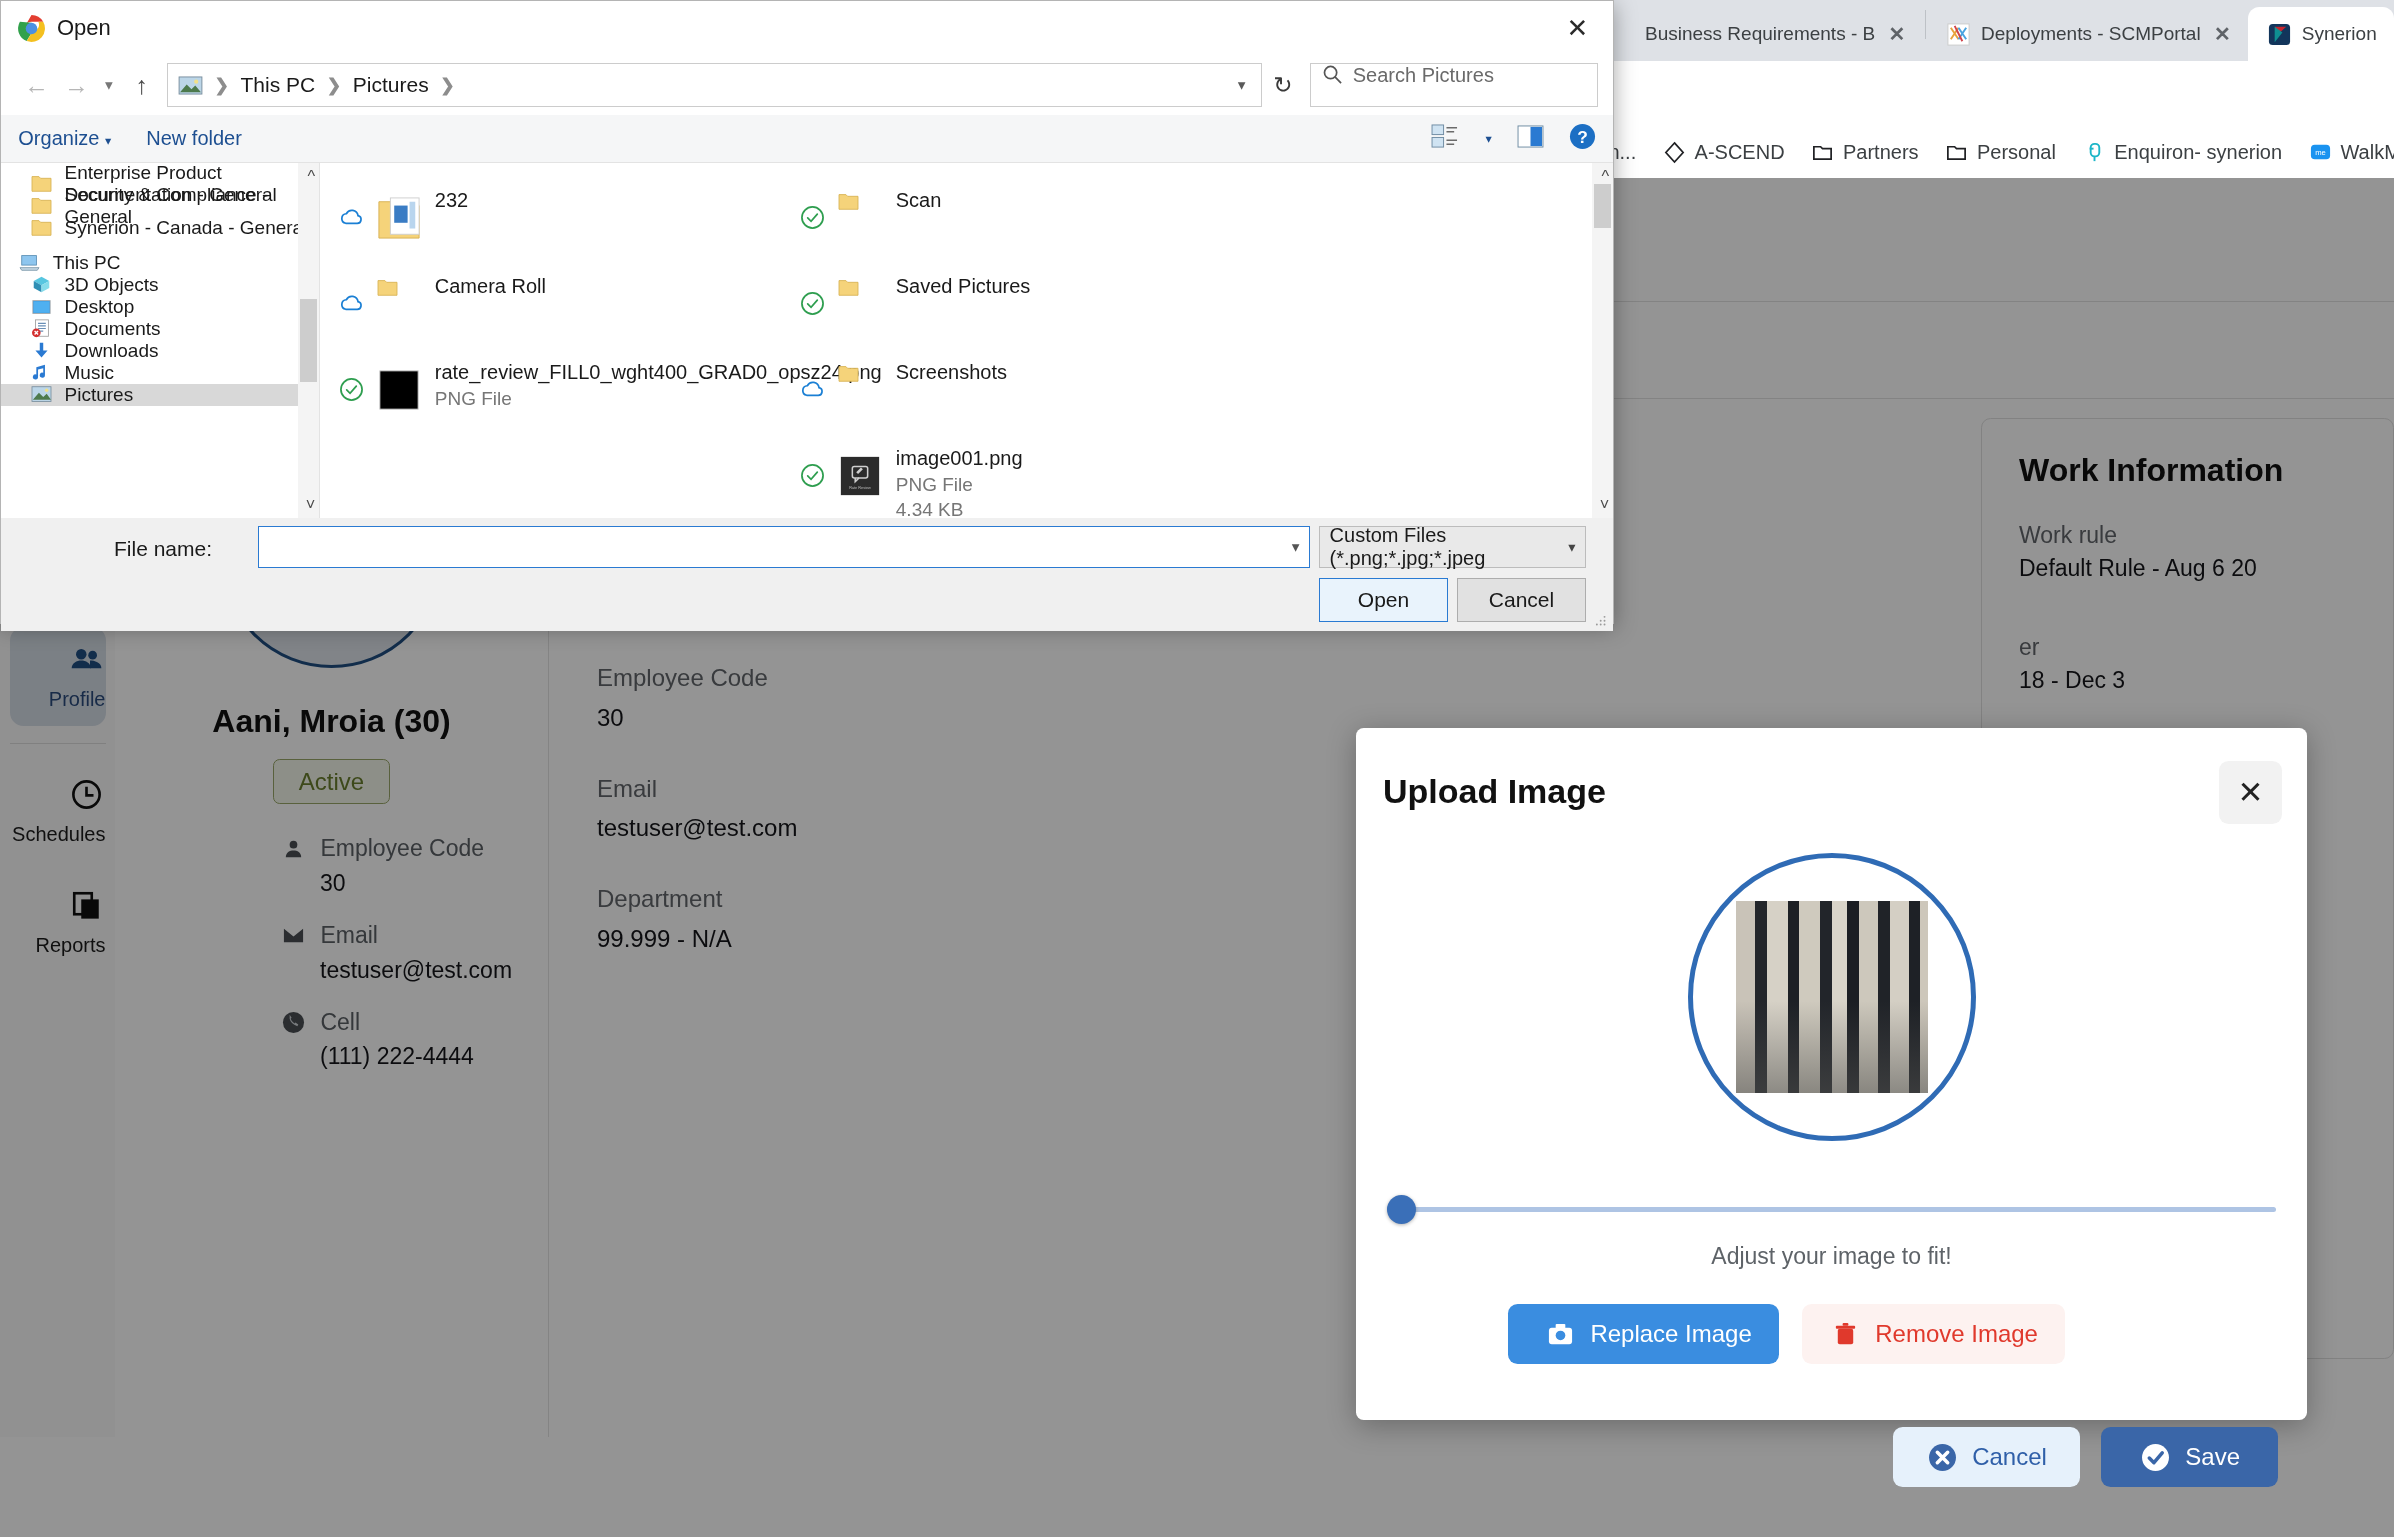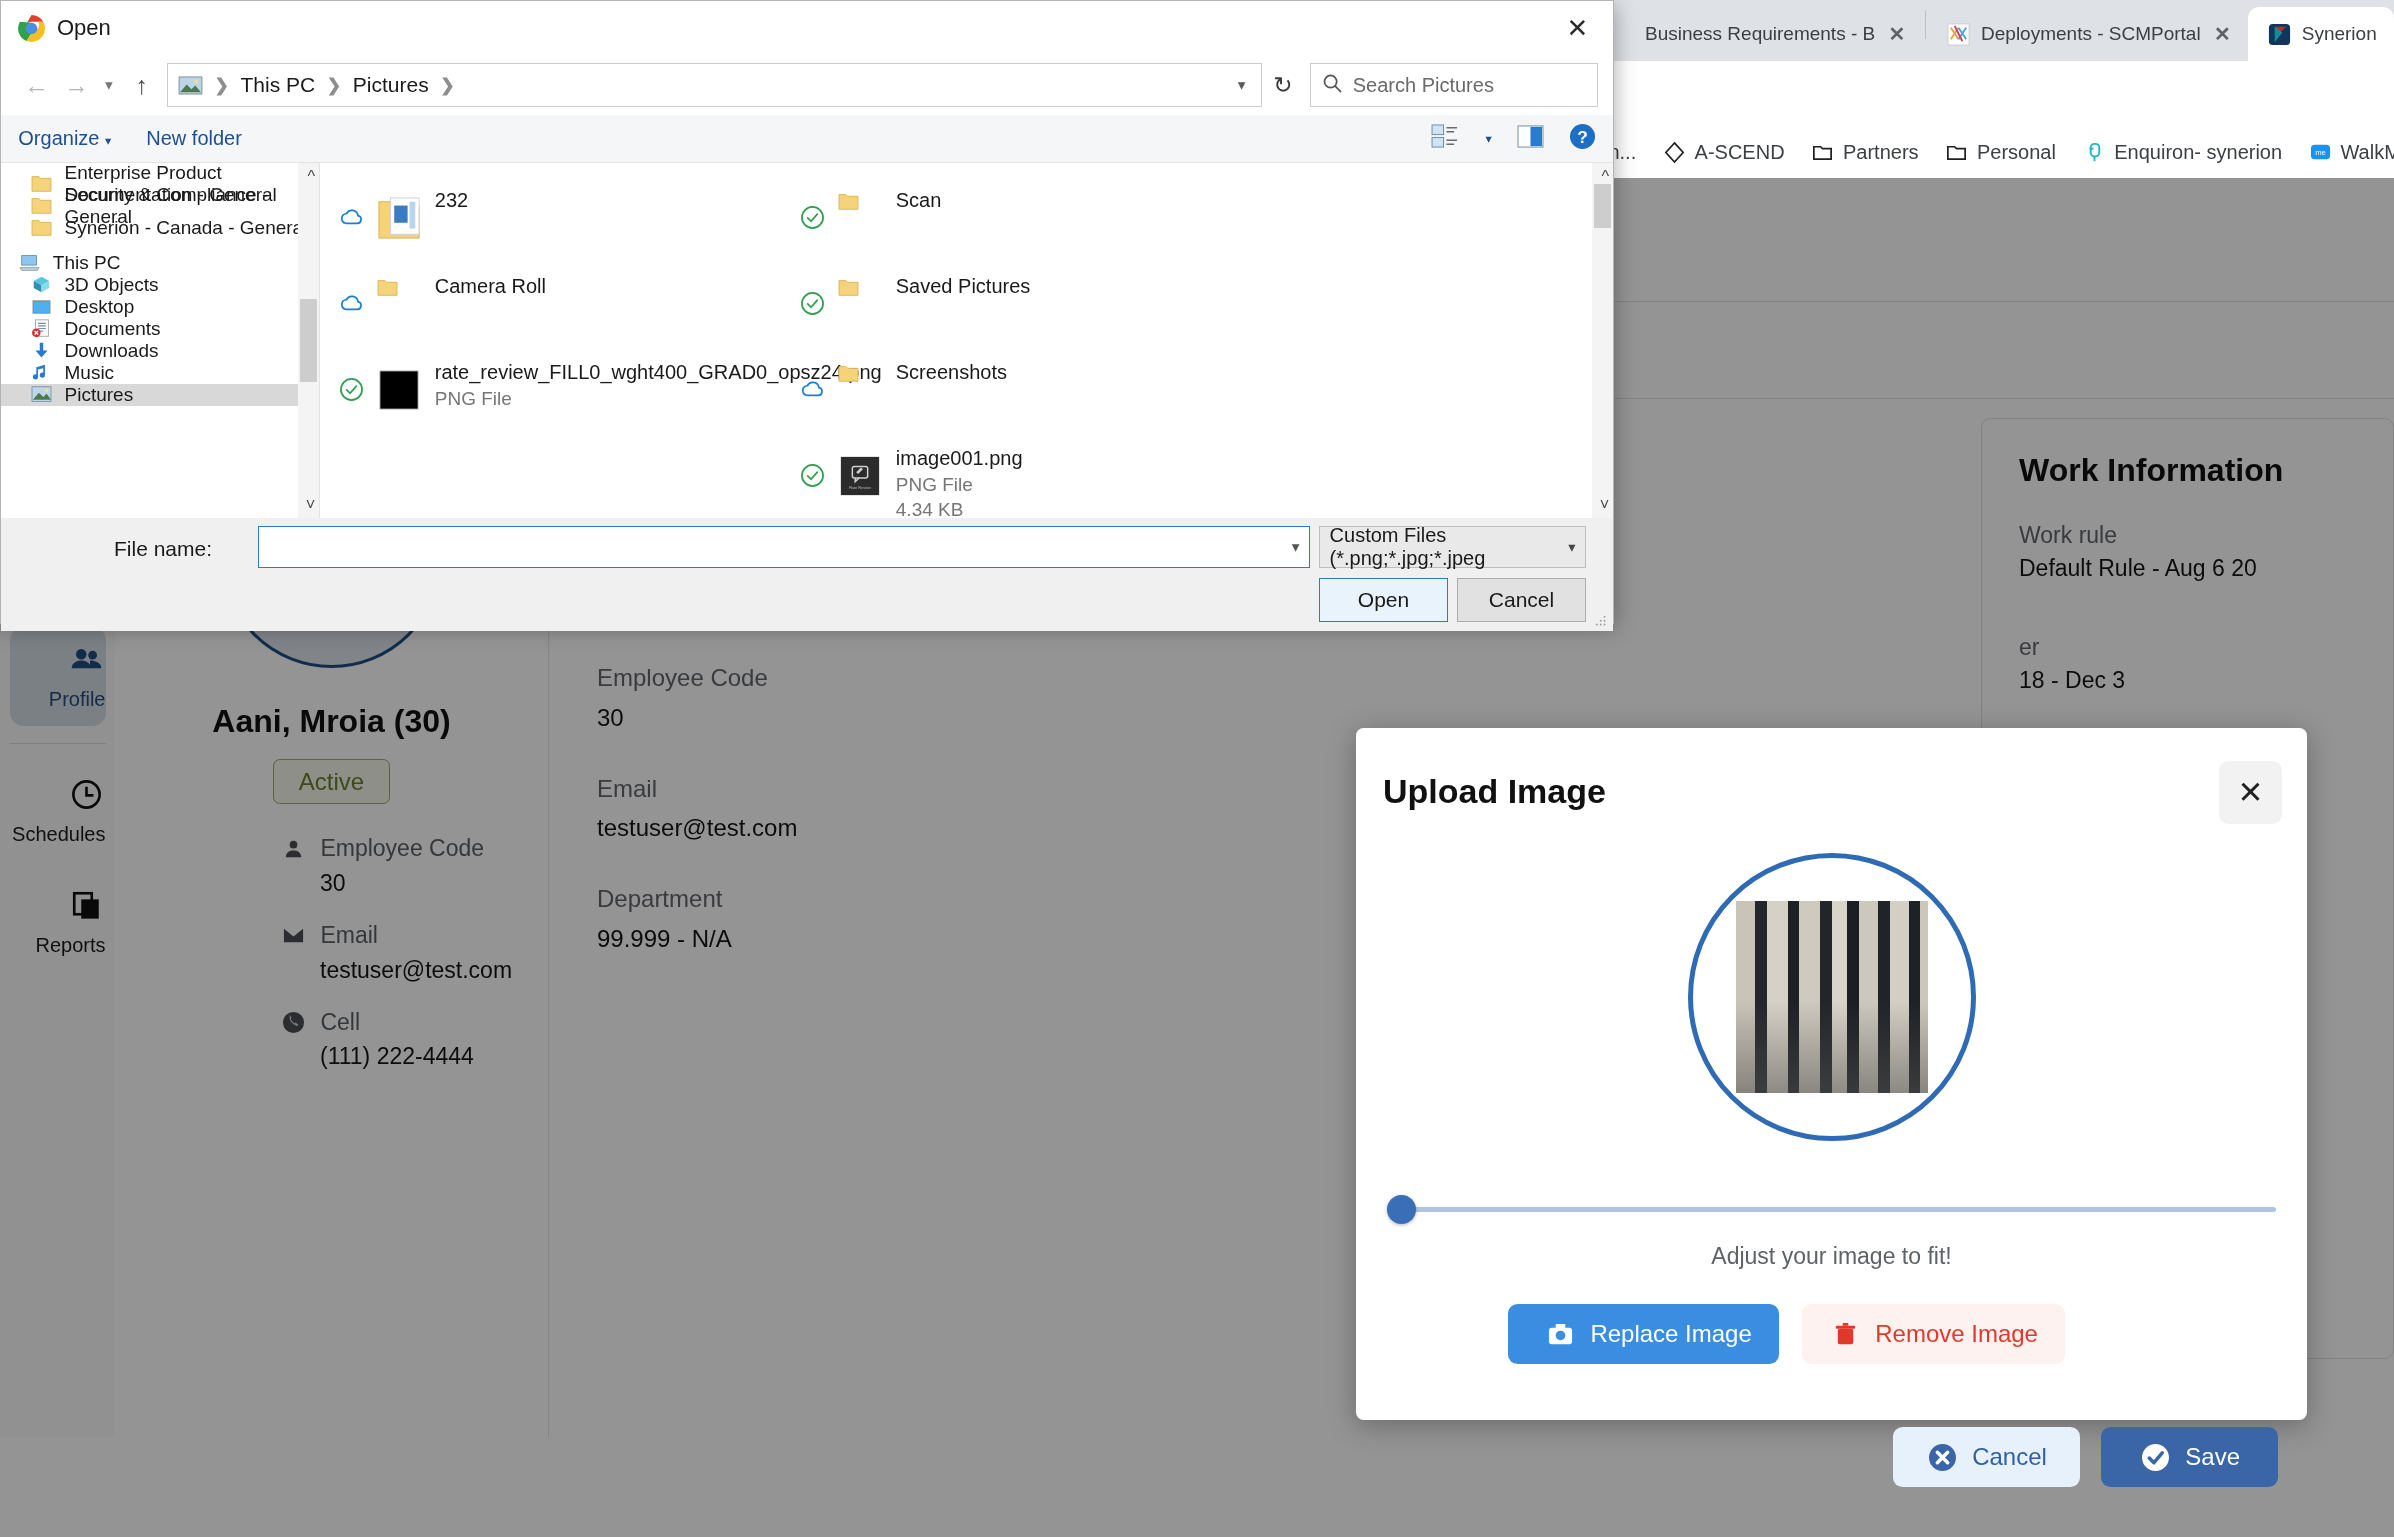--- a/index.html
+++ b/index.html
@@ -218,21 +218,21 @@
     flex: 1; height: 44px; border: 1px solid #cccccc; background: #ffffff;
     display: flex; align-items: center; padding: 0 9.6px; gap: 5.8px; margin-left: 5.8px;
   }
   .crumb-ico { width: 25px; height: 19px; }
   .crumb { font-size: 21px; color: #1a1a1a; }
   .crumb-sep { font-size: 17.3px; color: #8d8d8d; font-weight: 700; padding: 0 5.8px; }
   .addr-caret { margin-left: auto; color: #5a5a5a; font-size: 15.4px; padding-right: 5.8px; }
   .refresh { width: 42px; height: 44px; display:flex; align-items:center; justify-content:center; color:#3a3a3a; font-size: 23px; }
   .searchbox {
     width: 288px; height: 44px; border: 1px solid #cccccc; background: #ffffff;
-    display: flex; align-items: center; gap: 9.6px; padding: 0 11.5px; margin-left: 5.8px;
+    display: flex; gap: 9.6px; padding: 0 11.5px; margin-left: 5.8px;
   }
   .search-ph { font-size: 20px; color: #6a6a6a; }
 
   .od-cmdbar {
     height: 48px; background: #f5f6f7; border-bottom: 1px solid #e3e3e3;
     display: flex; align-items: center; padding: 0 17.3px; gap: 35px; font-size: 20px; color: #1d4f91;
   }
   .cmd-organize { color: #1d4f91; }
   .cmd-caret { font-size: 12.5px; color: #1d4f91; }
   .cmdbar-right { margin-left: auto; display: flex; align-items: center; gap: 25px; }

